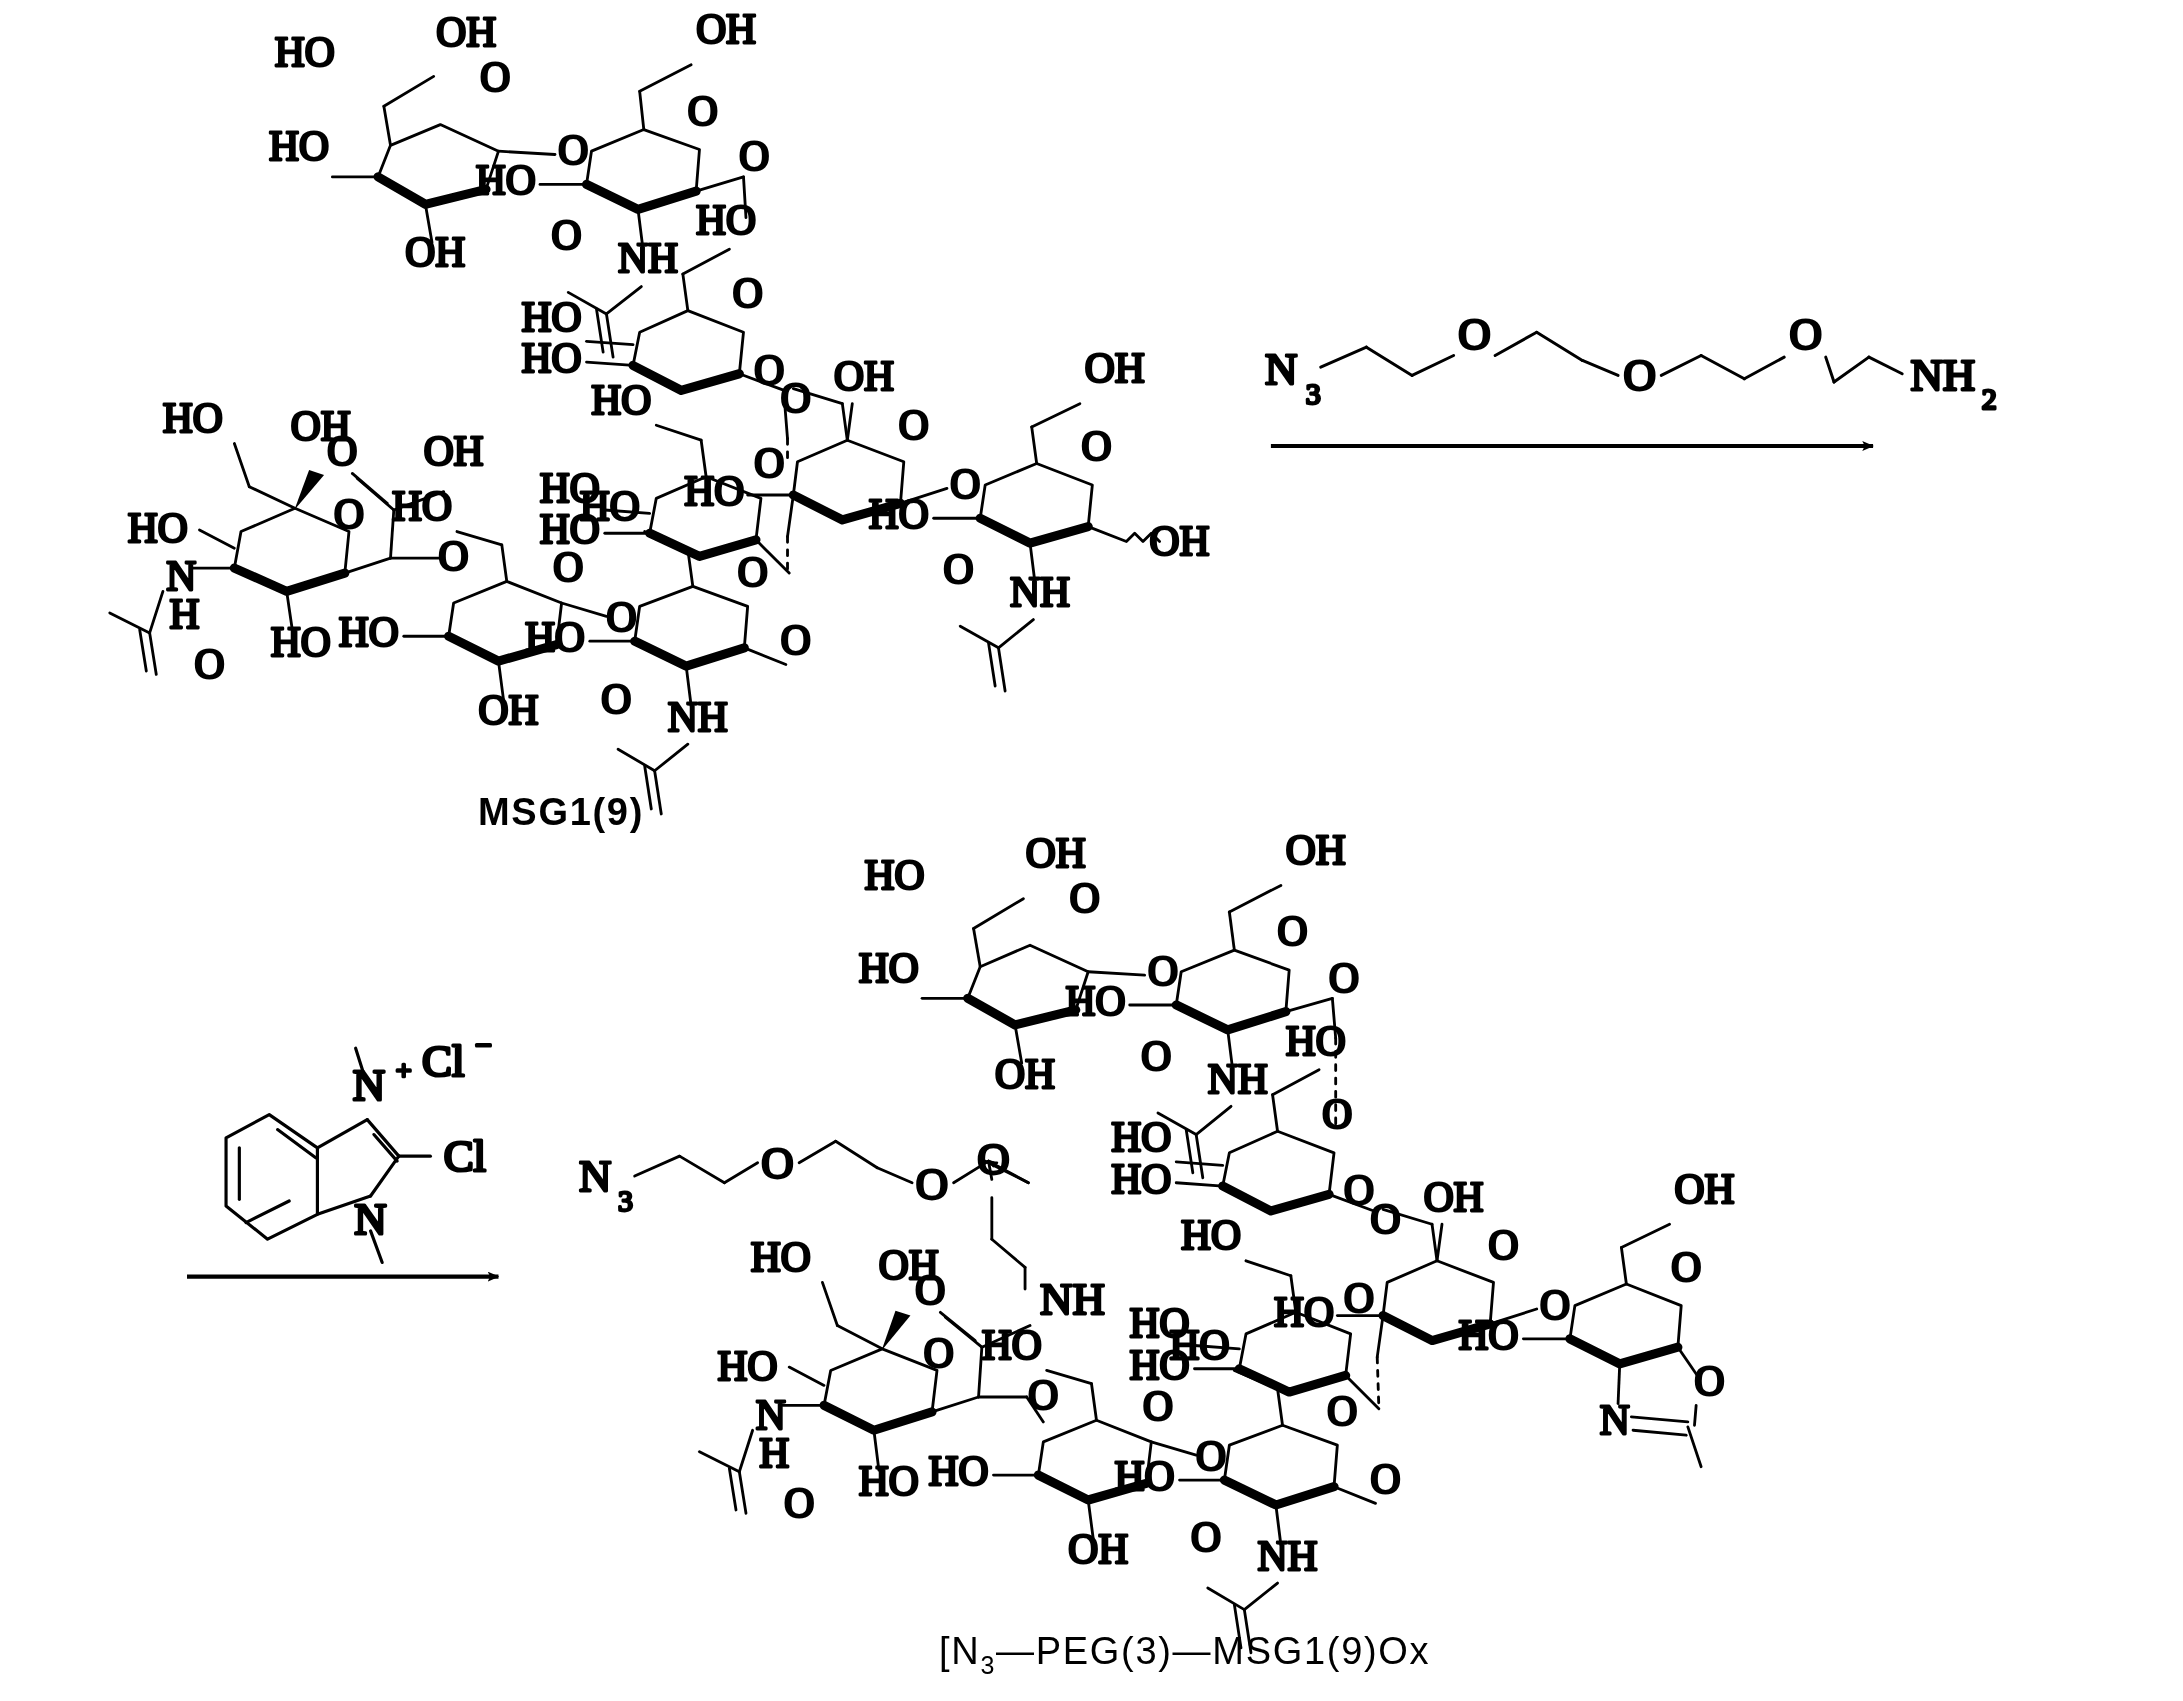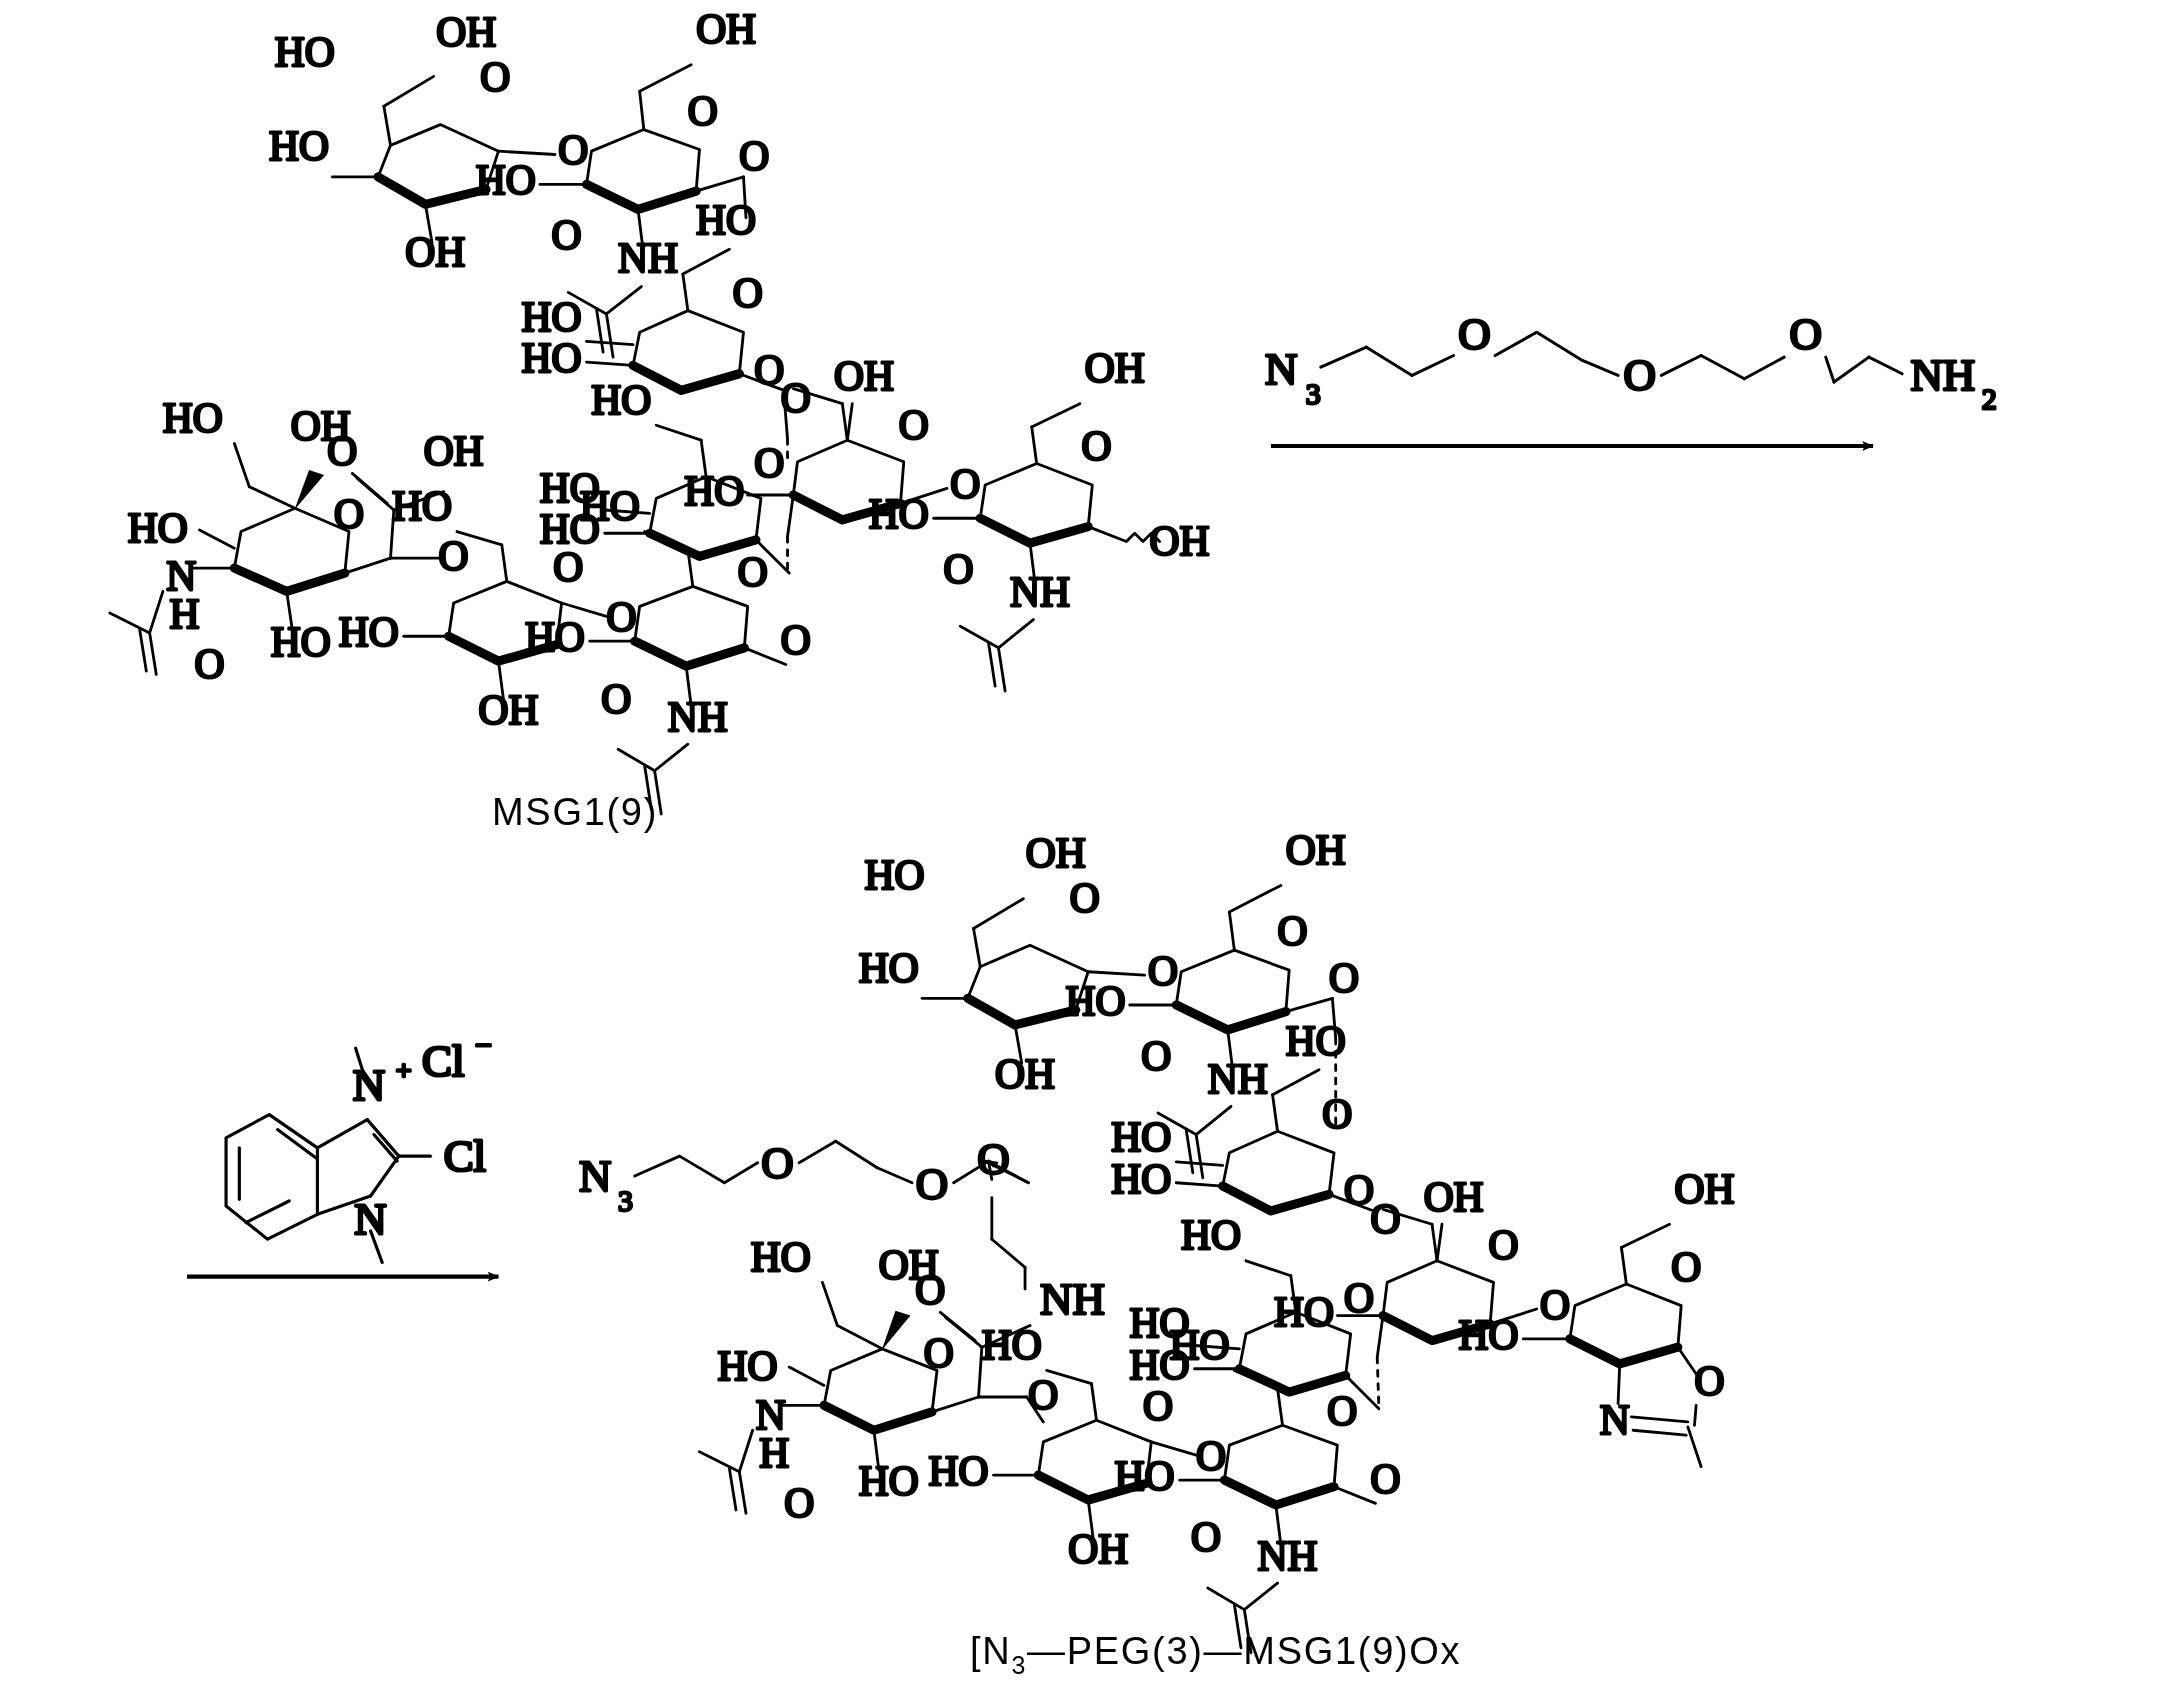--- a/index.html
+++ b/index.html
@@ -1,21 +1,21 @@
 <!DOCTYPE html>
 <html style="font-size:13.3px"><head>
 <meta charset="utf-8">
 <style>
   html,body{margin:0;padding:0;background:#ffffff;}
   body{width:2183px;height:1701px;position:relative;overflow:hidden;
        font-family:"Liberation Sans",sans-serif;color:#000;}
   .scheme{position:absolute;left:0;top:0;width:2183px;height:1701px;}
   .cap{position:absolute;font-size:38px;letter-spacing:1.7px;white-space:nowrap;}
-  #label-msg1{left:492px;top:791px;}
-  #label-product{left:970px;top:1630px;}
+  #label-msg1{left:478px;top:791px;font-weight:bold;}
+  #label-product{left:939px;top:1630px;}
   .cap sub{font-size:25px;vertical-align:-10px;}
   svg{display:block;}
   text{font-family:"Liberation Serif",serif;fill:#000;}
 </style>
 </head>
 <body>
 
 <svg class="scheme" viewBox="0 0 2628 2048" width="2183" height="1701">
 
   <defs>

